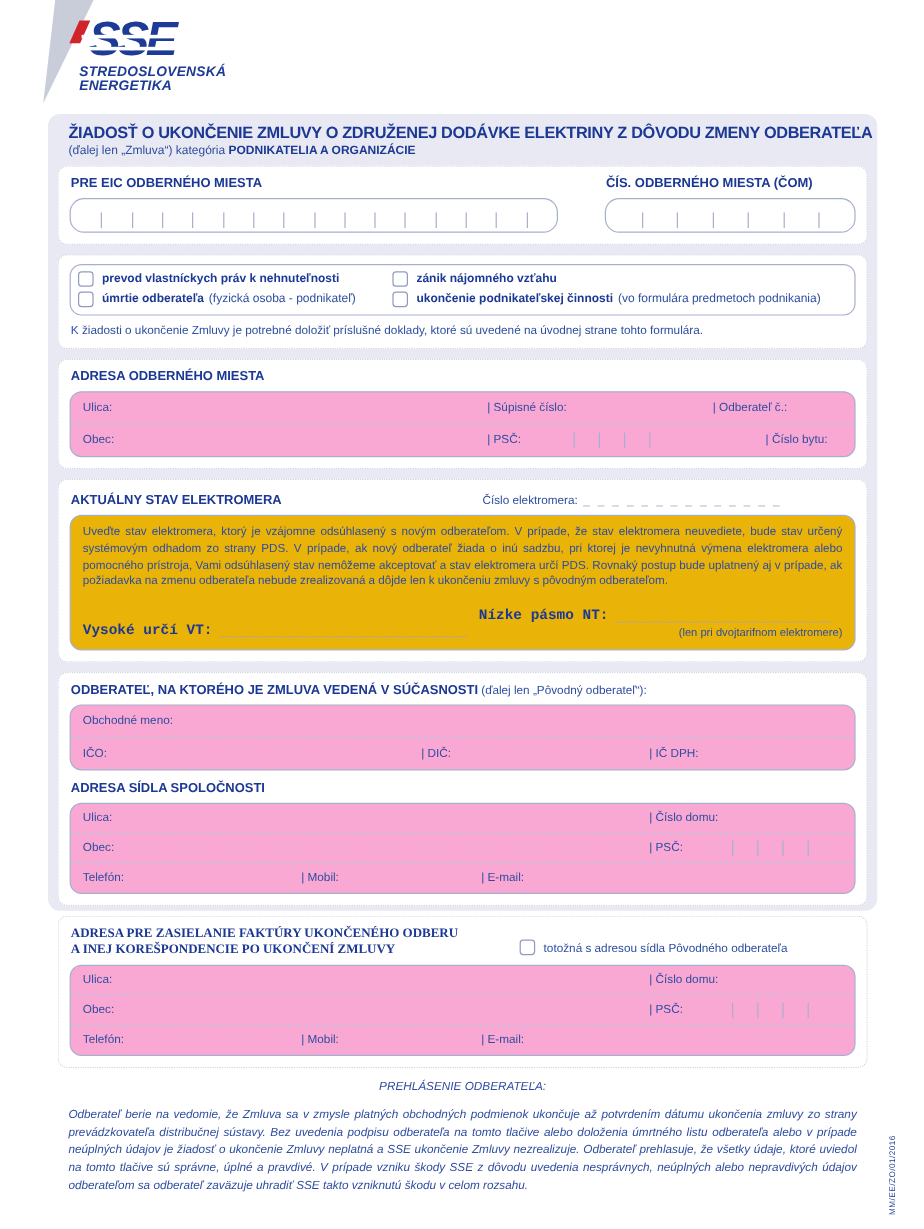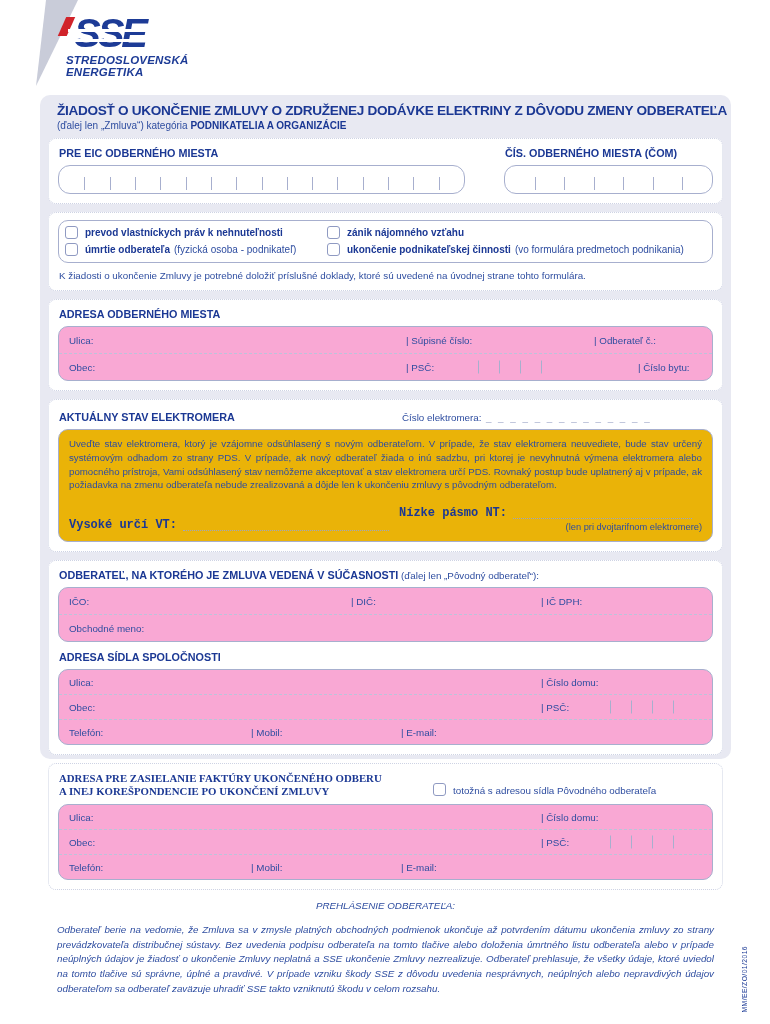--- a/index.html
+++ b/index.html
@@ -219,26 +219,26 @@
             </div>
           </div>
         </div>
       </div>
     </div>
 
     <div class="sec">
       <div class="sec-heading"><span>ODBERATEĽ, NA KTORÉHO JE ZMLUVA VEDENÁ V SÚČASNOSTI</span><span class="norm"> (ďalej len „Pôvodný odberateľ“):</span></div>
       <div class="rows-box">
         <div class="frow">
+          <span class="flabel" style="left:10px">Obchodné meno:</span>
+        </div>
+        <div class="frow">
           <span class="flabel" style="left:10px">IČO:</span>
           <span class="flabel" style="left:292px">| DIČ:</span>
           <span class="flabel" style="left:482px">| IČ DPH:</span>
-        </div>
-        <div class="frow">
-          <span class="flabel" style="left:10px">Obchodné meno:</span>
         </div>
       </div>
       <div class="sec-heading" style="margin-top:9px">ADRESA SÍDLA SPOLOČNOSTI</div>
       <div class="rows-box">
         <div class="frow h24">
           <span class="flabel" style="left:10px">Ulica:</span>
           <span class="flabel" style="left:482px">| Číslo domu:</span>
         </div>
         <div class="frow h24">
           <span class="flabel" style="left:10px">Obec:</span>

